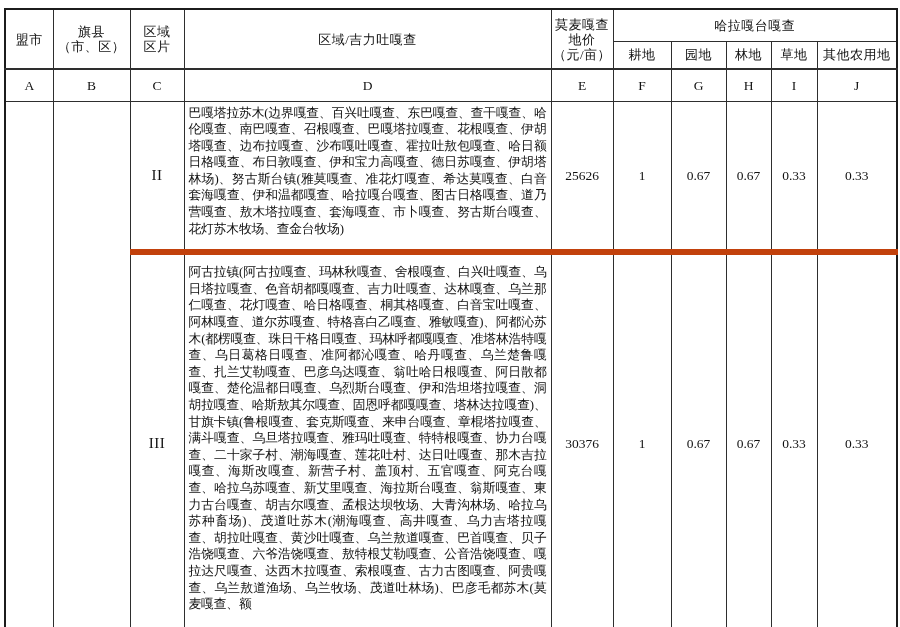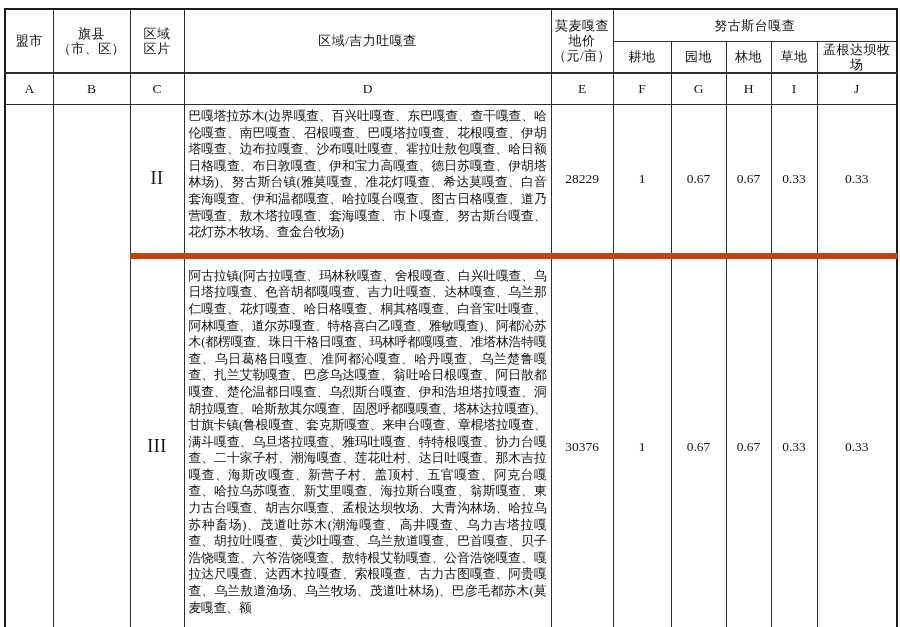--- a/index.html
+++ b/index.html
@@ -49,21 +49,21 @@
   tr.row-3 > td { border-top: 6px solid #c2410c; }
   td.desc {
     text-align: justify;
     padding: 3px 4px 12px 4px;
     font-size: 12.8px;
     line-height: 16.6px;
     letter-spacing: -0.2px;
   }
   td.desc.v-top { vertical-align: top; }
   td.desc.v-mid { vertical-align: middle; }
-  td.zone { font-size: 18px; letter-spacing: 0.5px; }
+  td.zone { font-size: 15px; letter-spacing: 0.5px; }
   td.num { font-size: 13.5px; }
 </style>
 </head>
 <body>
 
 <div class="page">
   <table class="land-table">
     <colgroup>
       <col style="width:48px">
       <col style="width:77px">
@@ -80,49 +80,49 @@
       <tr class="h1">
         <th rowspan="2" class="hdr">盟市</th>
         <th rowspan="2" class="hdr">旗县
 （市、区）</th>
         <th rowspan="2" class="hdr">区域
 区片</th>
         <th rowspan="2" class="hdr">区域/吉力吐嘎查</th>
         <th rowspan="2" class="hdr">莫麦嘎查
 地价
 （元/亩）</th>
-        <th colspan="5" class="hdr">努古斯台嘎查</th>
+        <th colspan="5" class="hdr">哈拉嘎台嘎查</th>
       </tr>
       <tr class="h2">
         <th class="hdr">耕地</th>
         <th class="hdr">园地</th>
         <th class="hdr">林地</th>
         <th class="hdr">草地</th>
-        <th class="hdr">孟根达坝牧场</th>
+        <th class="hdr">其他农用地</th>
       </tr>
       <tr class="letters">
         <td>A</td>
         <td>B</td>
         <td>C</td>
         <td>D</td>
         <td>E</td>
         <td>F</td>
         <td>G</td>
         <td>H</td>
         <td>I</td>
         <td>J</td>
       </tr>
     </thead>
     <tbody>
       <tr class="row-2">
         <td rowspan="2"></td>
         <td rowspan="2"></td>
         <td class="zone">II</td>
         <td class="desc v-top">巴嘎塔拉苏木(边界嘎查、百兴吐嘎查、东巴嘎查、查干嘎查、哈伦嘎查、南巴嘎查、召根嘎查、巴嘎塔拉嘎查、花根嘎查、伊胡塔嘎查、边布拉嘎查、沙布嘎吐嘎查、霍拉吐敖包嘎查、哈日额日格嘎查、布日敦嘎查、伊和宝力高嘎查、德日苏嘎查、伊胡塔林场)、努古斯台镇(雅莫嘎查、准花灯嘎查、希达莫嘎查、白音套海嘎查、伊和温都嘎查、哈拉嘎台嘎查、图古日格嘎查、道乃营嘎查、敖木塔拉嘎查、套海嘎查、市卜嘎查、努古斯台嘎查、花灯苏木牧场、查金台牧场)</td>
-        <td class="num">28229</td>
+        <td class="num">25626</td>
         <td class="num">1</td>
         <td class="num">0.67</td>
         <td class="num">0.67</td>
         <td class="num">0.33</td>
         <td class="num">0.33</td>
       </tr>
       <tr class="row-3">
         <td class="zone">III</td>
         <td class="desc v-mid">阿古拉镇(阿古拉嘎查、玛林秋嘎查、舍根嘎查、白兴吐嘎查、乌日塔拉嘎查、色音胡都嘎嘎查、吉力吐嘎查、达林嘎查、乌兰那仁嘎查、花灯嘎查、哈日格嘎查、桐其格嘎查、白音宝吐嘎查、阿林嘎查、道尔苏嘎查、特格喜白乙嘎查、雅敏嘎查)、阿都沁苏木(都楞嘎查、珠日干格日嘎查、玛林呼都嘎嘎查、准塔林浩特嘎查、乌日葛格日嘎查、准阿都沁嘎查、哈丹嘎查、乌兰楚鲁嘎查、扎兰艾勒嘎查、巴彦乌达嘎查、翁吐哈日根嘎查、阿日散都嘎查、楚伦温都日嘎查、乌烈斯台嘎查、伊和浩坦塔拉嘎查、洞胡拉嘎查、哈斯敖其尔嘎查、固恩呼都嘎嘎查、塔林达拉嘎查)、甘旗卡镇(鲁根嘎查、套克斯嘎查、来申台嘎查、章棍塔拉嘎查、满斗嘎查、乌旦塔拉嘎查、雅玛吐嘎查、特特根嘎查、协力台嘎查、二十家子村、潮海嘎查、莲花吐村、达日吐嘎查、那木吉拉嘎查、海斯改嘎查、新营子村、盖顶村、五官嘎查、阿克台嘎查、哈拉乌苏嘎查、新艾里嘎查、海拉斯台嘎查、翁斯嘎查、東力古台嘎查、胡吉尔嘎查、孟根达坝牧场、大青沟林场、哈拉乌苏种畜场)、茂道吐苏木(潮海嘎查、高井嘎查、乌力吉塔拉嘎查、胡拉吐嘎查、黄沙吐嘎查、乌兰敖道嘎查、巴首嘎查、贝子浩饶嘎查、六爷浩饶嘎查、敖特根艾勒嘎查、公音浩饶嘎查、嘎拉达尺嘎查、达西木拉嘎查、索根嘎查、古力古图嘎查、阿贵嘎查、乌兰敖道渔场、乌兰牧场、茂道吐林场)、巴彦毛都苏木(莫麦嘎查、额</td>
         <td class="num">30376</td>

